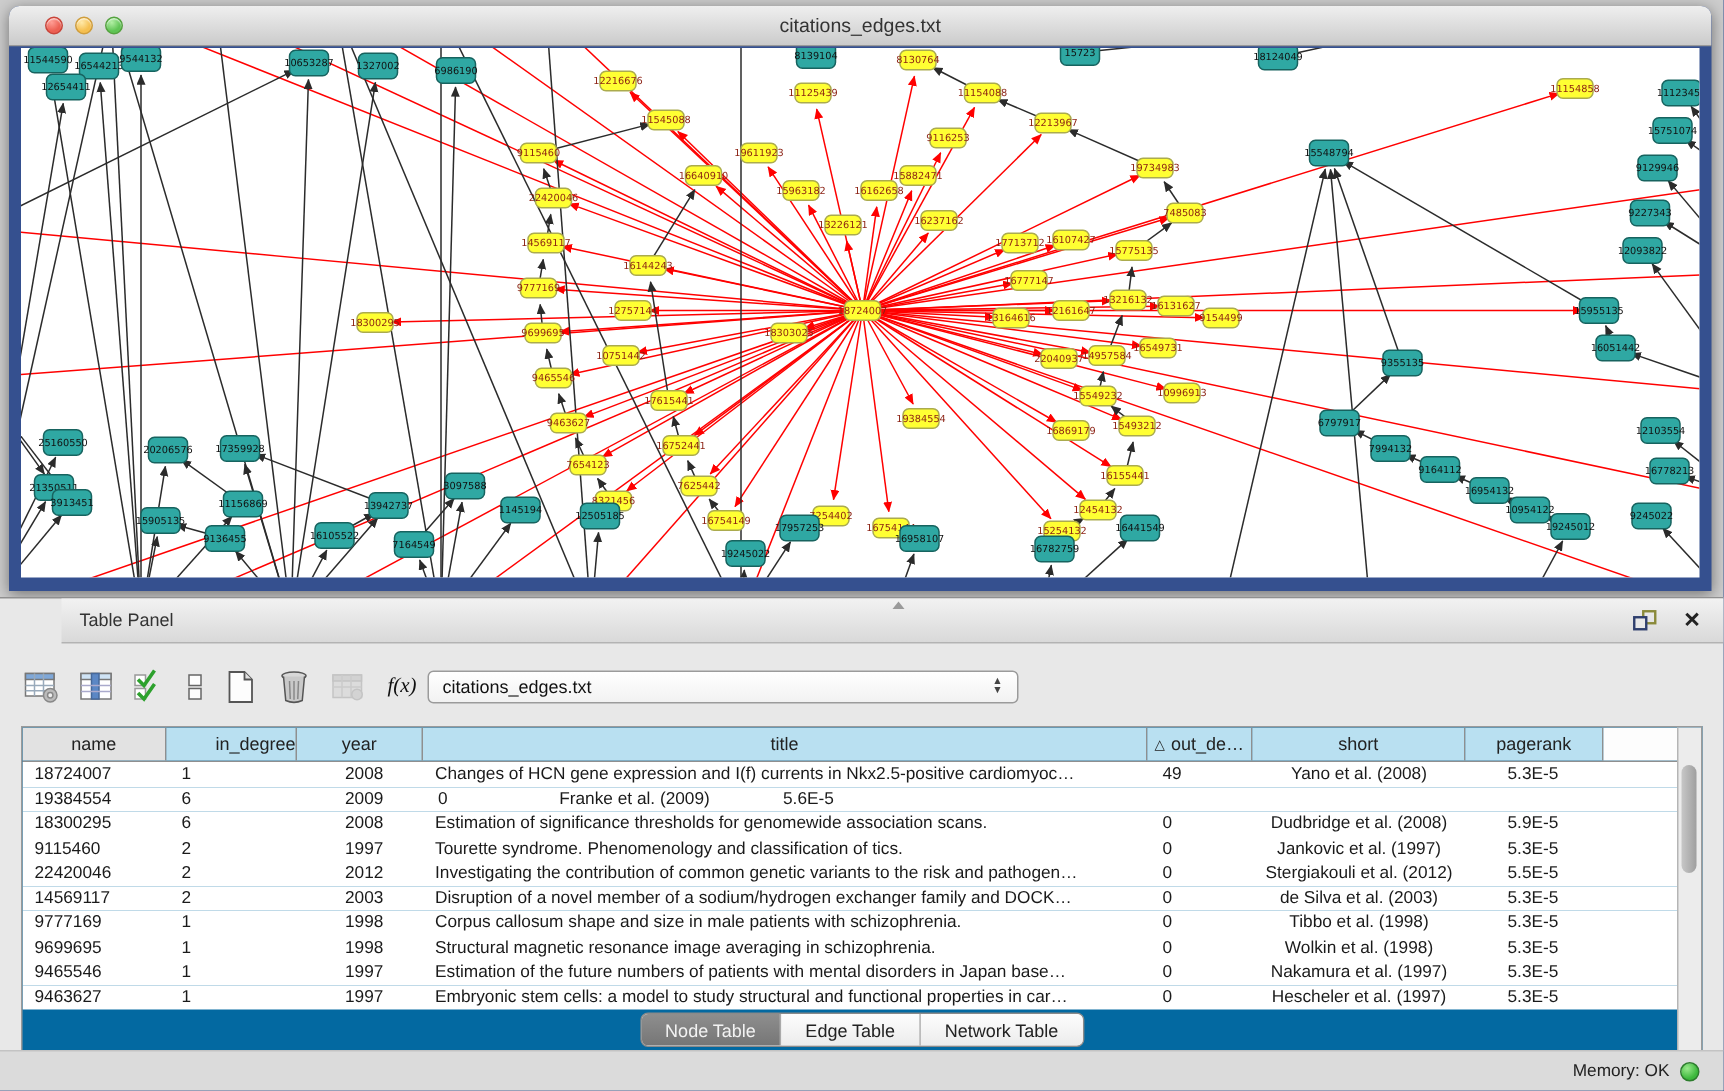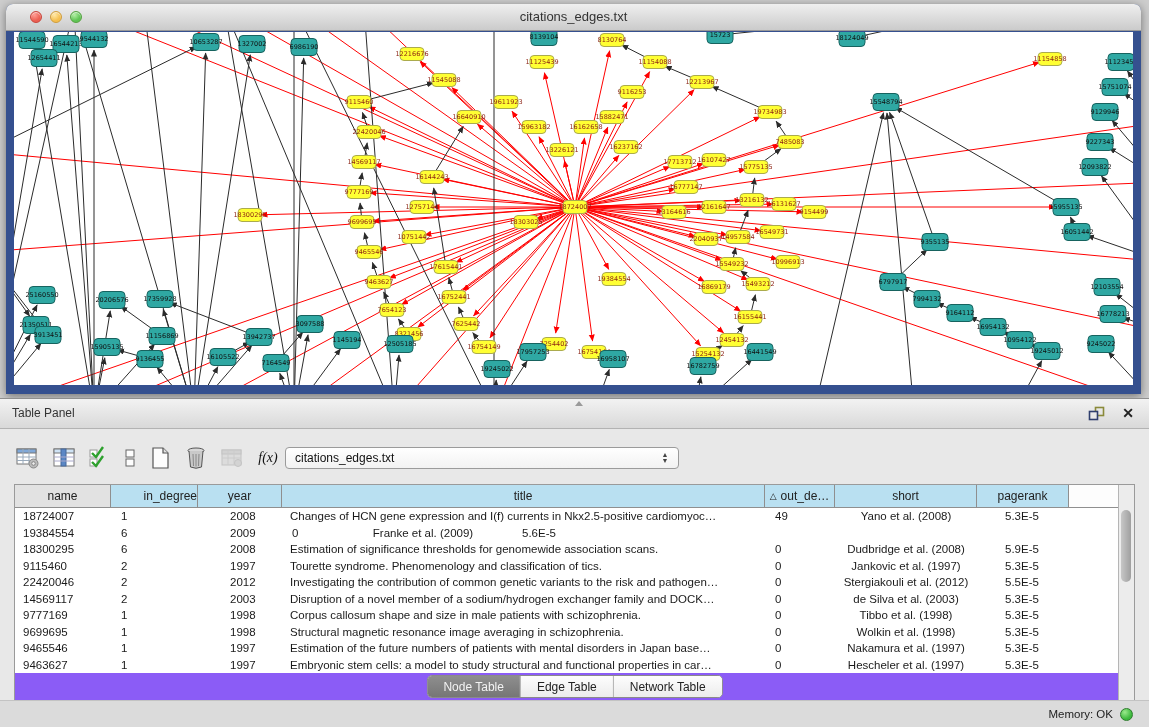--- a/index.html
+++ b/index.html
@@ -16,37 +16,37 @@
   .traffic{position:absolute;top:7px;left:24px;display:flex;gap:8px;}
   .light{width:12px;height:12px;border-radius:50%;box-shadow:inset 0 1px 1px rgba(255,255,255,.7);}
   .light.red{background:radial-gradient(circle at 35% 30%,#ff9d94,#ec5f52 60%);border:1px solid #c8443a;box-sizing:border-box;}
   .light.yellow{background:radial-gradient(circle at 35% 30%,#ffe9a8,#f5bf4f 60%);border:1px solid #cf9d3c;box-sizing:border-box;}
   .light.green{background:radial-gradient(circle at 35% 30%,#b2efa4,#5fc454 60%);border:1px solid #54a23f;box-sizing:border-box;}
   .win-title{width:100%;text-align:center;line-height:25px;font-size:13px;color:#333;}
   .canvas{position:absolute;left:8px;top:28px;width:1119px;height:353px;background:#fff;overflow:hidden;}
   .canvas svg{display:block;}
   
   .panel{position:absolute;left:0;top:398px;width:1149px;height:302px;background:#e8e8e8;border-top:1px solid #8f8f8f;box-sizing:border-box;}
-  .panel-header{height:29px;background:linear-gradient(#f2f2f2,#d9d9d9);border-bottom:1px solid #b3b3b3;position:relative;}
+  .panel-header{height:29px;background:linear-gradient(#f2f2f2,#d9d9d9);border-bottom:1px solid #b3b3b3;position:relative;margin-left:41px;}
   .panel-title{position:absolute;left:12px;top:0;line-height:28px;font-size:12px;color:#333;}
   .panel-grip{position:absolute;left:50%;top:2px;width:0;height:0;border-left:4px solid transparent;border-right:4px solid transparent;border-bottom:5px solid #9a9a9a;}
   .panel-btns{position:absolute;right:12px;top:5px;display:flex;gap:14px;align-items:center;}
   .float-btn,.close-btn{width:18px;height:18px;display:flex;align-items:center;justify-content:center;cursor:default;}
   .close-btn{font-size:14px;font-weight:bold;color:#222;}
   
   .toolbar{position:absolute;left:14px;top:44px;height:30px;display:flex;align-items:center;}
   .tool{width:28px;height:28px;display:flex;align-items:center;justify-content:center;margin-right:8px;}
   .tool.narrow{width:16px;}
   .tool.fx span{font-size:14px;font-style:italic;font-family:"Liberation Serif",serif;color:#111;}
   .selector{position:absolute;left:285px;top:48px;width:394px;height:22px;background:linear-gradient(#ffffff,#f2f2f2);
     border:1px solid #9b9b9b;border-radius:4px;box-sizing:border-box;display:flex;align-items:center;}
   .selector .sel-label{flex:1;font-size:12px;color:#111;padding-left:9px;}
   .selector .stepper{width:18px;display:flex;flex-direction:column;align-items:center;line-height:6px;color:#444;font-size:7px;padding-right:4px;}
   
-  .ntable{position:absolute;left:14px;top:85px;width:1121px;height:241px;background:#8b5cf6;border:1px solid #9a9a9a;box-sizing:border-box;display:flex;}
+  .ntable{position:absolute;left:14px;top:85px;width:1121px;height:241px;background:#0369a1;border:1px solid #9a9a9a;box-sizing:border-box;display:flex;}
   .tleft{flex:1;display:flex;flex-direction:column;overflow:hidden;}
   .thead{display:flex;height:22px;flex:none;border-bottom:1px solid #8f8f8f;}
   .th{box-sizing:border-box;border-right:1px solid #8f8f8f;background:#b9e0f1;font-size:12px;color:#222;
       display:flex;align-items:center;justify-content:center;white-space:nowrap;overflow:hidden;}
   .th.gray{background:#e2e2e2;}
   .th.fill{background:#fdfdfd;border-right:none;flex:1;}
   .sort-tri{font-size:9px;margin-right:4px;color:#222;}
   .trow{display:flex;height:16.5px;flex:none;background:#fff;}
   .td{box-sizing:border-box;font-size:11.5px;color:#1a1a1a;white-space:nowrap;overflow:hidden;line-height:16.5px;}
   .c0{width:96px;padding-left:8px;}

